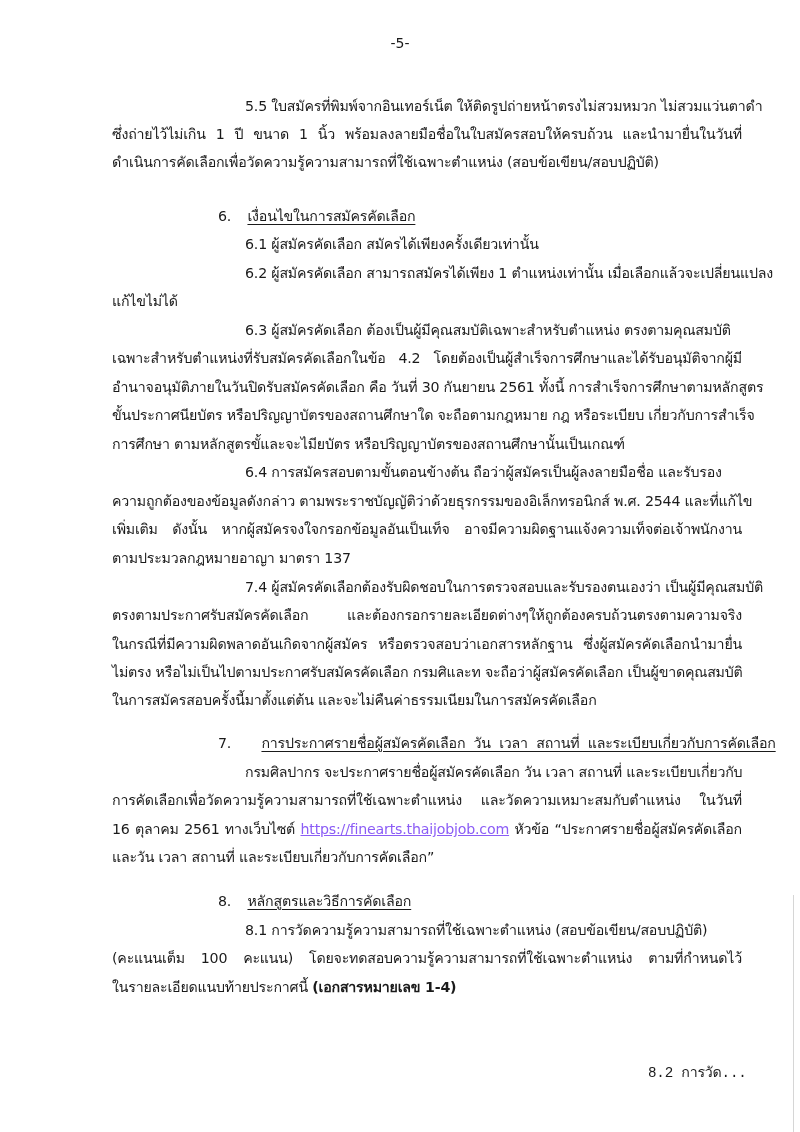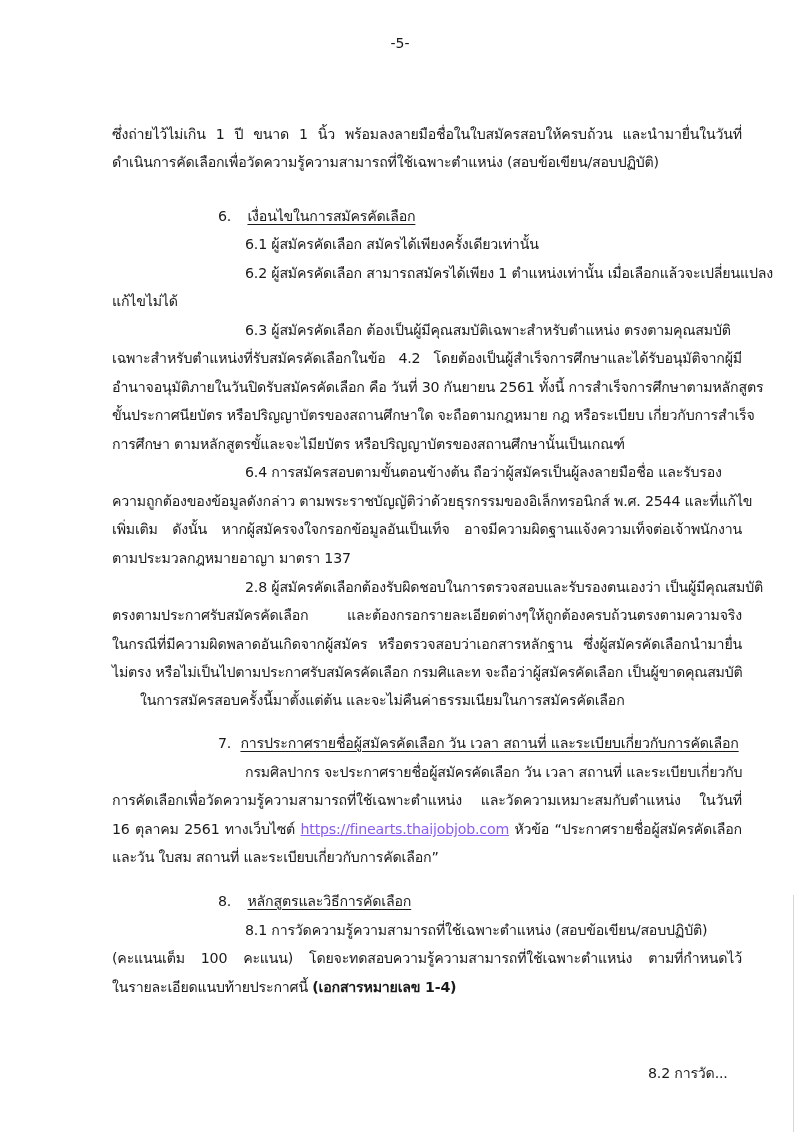--- a/index.html
+++ b/index.html
@@ -21,20 +21,21 @@
   .edge { position: absolute; left: 793px; top: 895px; width: 1px; height: 237px; background: #d6d6d6; }
   .link { text-decoration: underline; color: #8b5cf6; cursor: pointer; }
 </style>
 </head>
 <body>
 
 <div class="page">
 
   <div class="pagenum">-5-</div>
 
+  <div class="line" style="left:245px; top:96px;">5.5 ใบสมัครที่พิมพ์จากอินเทอร์เน็ต ให้ติดรูปถ่ายหน้าตรงไม่สวมหมวก ไม่สวมแว่นตาดำ</div>
   <div class="line full" style="top:124px;">ซึ่งถ่ายไว้ไม่เกิน 1 ปี ขนาด 1 นิ้ว พร้อมลงลายมือชื่อในใบสมัครสอบให้ครบถ้วน และนำมายื่นในวันที่</div>
   <div class="line last" style="top:152px;">ดำเนินการคัดเลือกเพื่อวัดความรู้ความสามารถที่ใช้เฉพาะตำแหน่ง (สอบข้อเขียน/สอบปฏิบัติ)</div>
 
   <div class="line" style="left:218px; top:206px;">
     <span>6.</span>
     <span class="u" style="margin-left:12px;">เงื่อนไขในการสมัครคัดเลือก</span>
   </div>
   <div class="line" style="left:245px; top:234px;">6.1 ผู้สมัครคัดเลือก สมัครได้เพียงครั้งเดียวเท่านั้น</div>
   <div class="line" style="left:245px; top:263px;">6.2 ผู้สมัครคัดเลือก สามารถสมัครได้เพียง 1 ตำแหน่งเท่านั้น เมื่อเลือกแล้วจะเปลี่ยนแปลง</div>
   <div class="line last" style="top:291px;">แก้ไขไม่ได้</div>
@@ -43,43 +44,43 @@
   <div class="line full" style="top:348px;">เฉพาะสำหรับตำแหน่งที่รับสมัครคัดเลือกในข้อ 4.2 โดยต้องเป็นผู้สำเร็จการศึกษาและได้รับอนุมัติจากผู้มี</div>
   <div class="line full" style="top:377px;">อำนาจอนุมัติภายในวันปิดรับสมัครคัดเลือก คือ วันที่ 30 กันยายน 2561 ทั้งนี้ การสำเร็จการศึกษาตามหลักสูตร</div>
   <div class="line full" style="top:405px;">ขั้นประกาศนียบัตร หรือปริญญาบัตรของสถานศึกษาใด จะถือตามกฎหมาย กฎ หรือระเบียบ เกี่ยวกับการสำเร็จ</div>
   <div class="line last" style="top:434px;">การศึกษา ตามหลักสูตรขั้และจะไมียบัตร หรือปริญญาบัตรของสถานศึกษานั้นเป็นเกณฑ์</div>
 
   <div class="line" style="left:245px; top:462px;">6.4 การสมัครสอบตามขั้นตอนข้างต้น ถือว่าผู้สมัครเป็นผู้ลงลายมือชื่อ และรับรอง</div>
   <div class="line full" style="top:491px;">ความถูกต้องของข้อมูลดังกล่าว ตามพระราชบัญญัติว่าด้วยธุรกรรมของอิเล็กทรอนิกส์ พ.ศ. 2544 และที่แก้ไข</div>
   <div class="line full" style="top:519px;">เพิ่มเติม ดังนั้น หากผู้สมัครจงใจกรอกข้อมูลอันเป็นเท็จ อาจมีความผิดฐานแจ้งความเท็จต่อเจ้าพนักงาน</div>
   <div class="line last" style="top:548px;">ตามประมวลกฎหมายอาญา มาตรา 137</div>
 
-  <div class="line" style="left:245px; top:577px;">2.8 ผู้สมัครคัดเลือกต้องรับผิดชอบในการตรวจสอบและรับรองตนเองว่า เป็นผู้มีคุณสมบัติ</div>
+  <div class="line" style="left:245px; top:577px;">7.4 ผู้สมัครคัดเลือกต้องรับผิดชอบในการตรวจสอบและรับรองตนเองว่า เป็นผู้มีคุณสมบัติ</div>
   <div class="line full" style="top:605px;">ตรงตามประกาศรับสมัครคัดเลือก และต้องกรอกรายละเอียดต่างๆให้ถูกต้องครบถ้วนตรงตามความจริง</div>
   <div class="line full" style="top:634px;">ในกรณีที่มีความผิดพลาดอันเกิดจากผู้สมัคร หรือตรวจสอบว่าเอกสารหลักฐาน ซึ่งผู้สมัครคัดเลือกนำมายื่น</div>
   <div class="line full" style="top:662px;">ไม่ตรง หรือไม่เป็นไปตามประกาศรับสมัครคัดเลือก กรมศิและท จะถือว่าผู้สมัครคัดเลือก เป็นผู้ขาดคุณสมบัติ</div>
-  <div class="line last" style="top:690px;margin-left:28px;">ในการสมัครสอบครั้งนี้มาตั้งแต่ต้น และจะไม่คืนค่าธรรมเนียมในการสมัครคัดเลือก</div>
+  <div class="line last" style="top:690px;">ในการสมัครสอบครั้งนี้มาตั้งแต่ต้น และจะไม่คืนค่าธรรมเนียมในการสมัครคัดเลือก</div>
 
   <div class="line" style="left:218px; top:733px;">
     <span>7.</span>
-    <span class="u" style="margin-left:5px;">การประกาศรายชื่อผู้สมัครคัดเลือก วัน เวลา สถานที่ และระเบียบเกี่ยวกับการคัดเลือก</span>
+    <span class="u" style="margin-left:26px;font-family:Liberation Mono, monospace;">การประกาศรายชื่อผู้สมัครคัดเลือก วัน เวลา สถานที่ และระเบียบเกี่ยวกับการคัดเลือก</span>
   </div>
   <div class="line" style="left:245px; top:762px;">กรมศิลปากร จะประกาศรายชื่อผู้สมัครคัดเลือก วัน เวลา สถานที่ และระเบียบเกี่ยวกับ</div>
   <div class="line full" style="top:790px;">การคัดเลือกเพื่อวัดความรู้ความสามารถที่ใช้เฉพาะตำแหน่ง และวัดความเหมาะสมกับตำแหน่ง ในวันที่</div>
   <div class="line full" style="top:819px;">
     <span>16 ตุลาคม 2561 ทางเว็บไซต์ </span><a class="link">https://finearts.thaijobjob.com</a><span> หัวข้อ “ประกาศรายชื่อผู้สมัครคัดเลือก</span>
   </div>
-  <div class="line last" style="top:847px;">และวัน ใบสม สถานที่ และระเบียบเกี่ยวกับการคัดเลือก”</div>
+  <div class="line last" style="top:847px;">และวัน เวลา สถานที่ และระเบียบเกี่ยวกับการคัดเลือก”</div>
 
   <div class="line" style="left:218px; top:891px;">
     <span>8.</span>
     <span class="u" style="margin-left:12px;">หลักสูตรและวิธีการคัดเลือก</span>
   </div>
   <div class="line" style="left:245px; top:920px;">8.1 การวัดความรู้ความสามารถที่ใช้เฉพาะตำแหน่ง (สอบข้อเขียน/สอบปฏิบัติ)</div>
   <div class="line full" style="top:948px;">(คะแนนเต็ม 100 คะแนน) โดยจะทดสอบความรู้ความสามารถที่ใช้เฉพาะตำแหน่ง ตามที่กำหนดไว้</div>
   <div class="line last" style="top:977px;">
     <span>ในรายละเอียดแนบท้ายประกาศนี้ </span><span class="b">(เอกสารหมายเลข 1-4)</span>
   </div>
 
-  <div class="line" style="left:648px; top:1063px;">8.2 การวัด...</div>
+  <div class="line" style="left:648px; top:1063px;font-family:Liberation Mono, monospace;">8.2 การวัด...</div>
 
   <div class="edge"></div>
 </div>
 
 </body></html>

